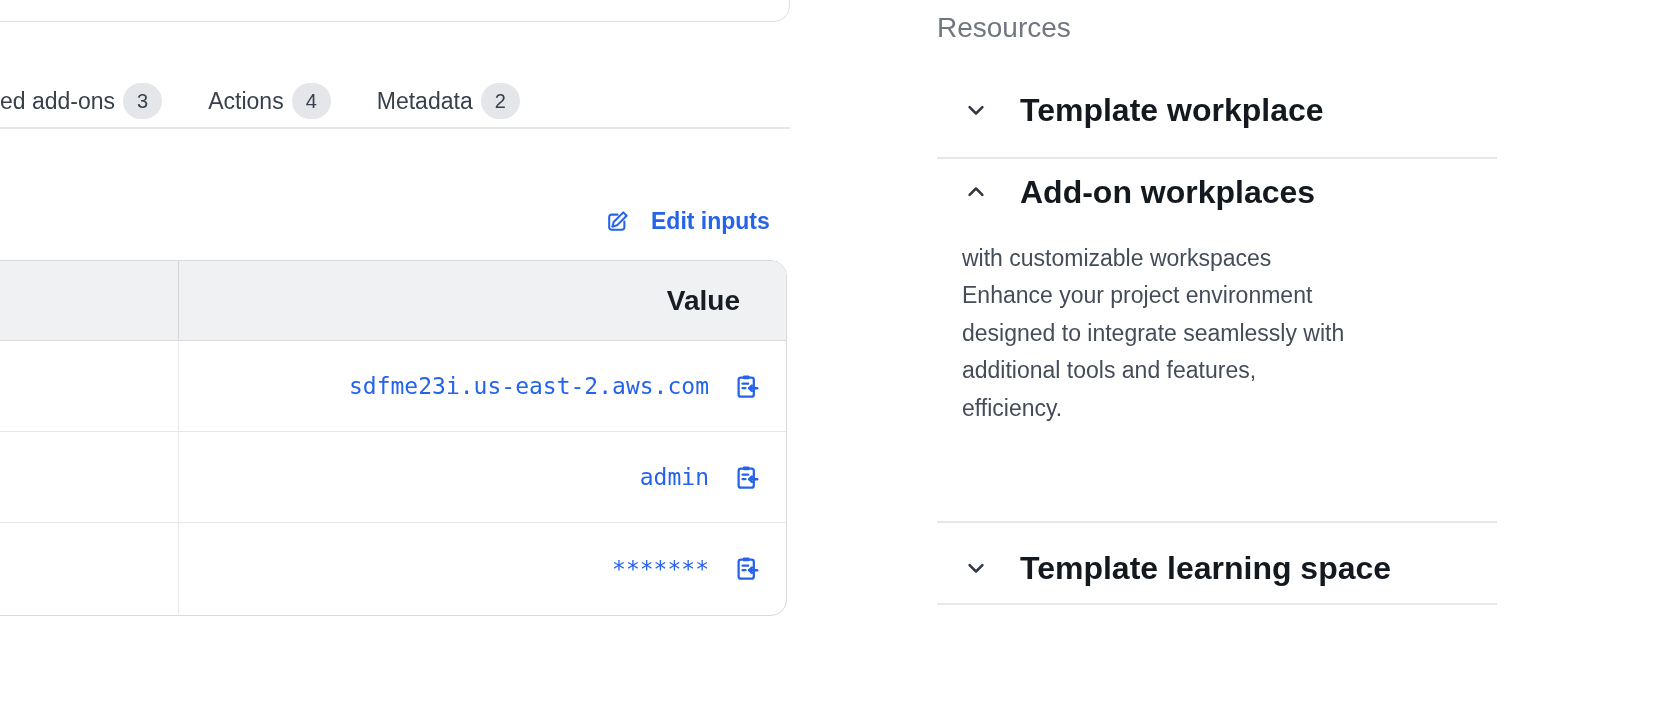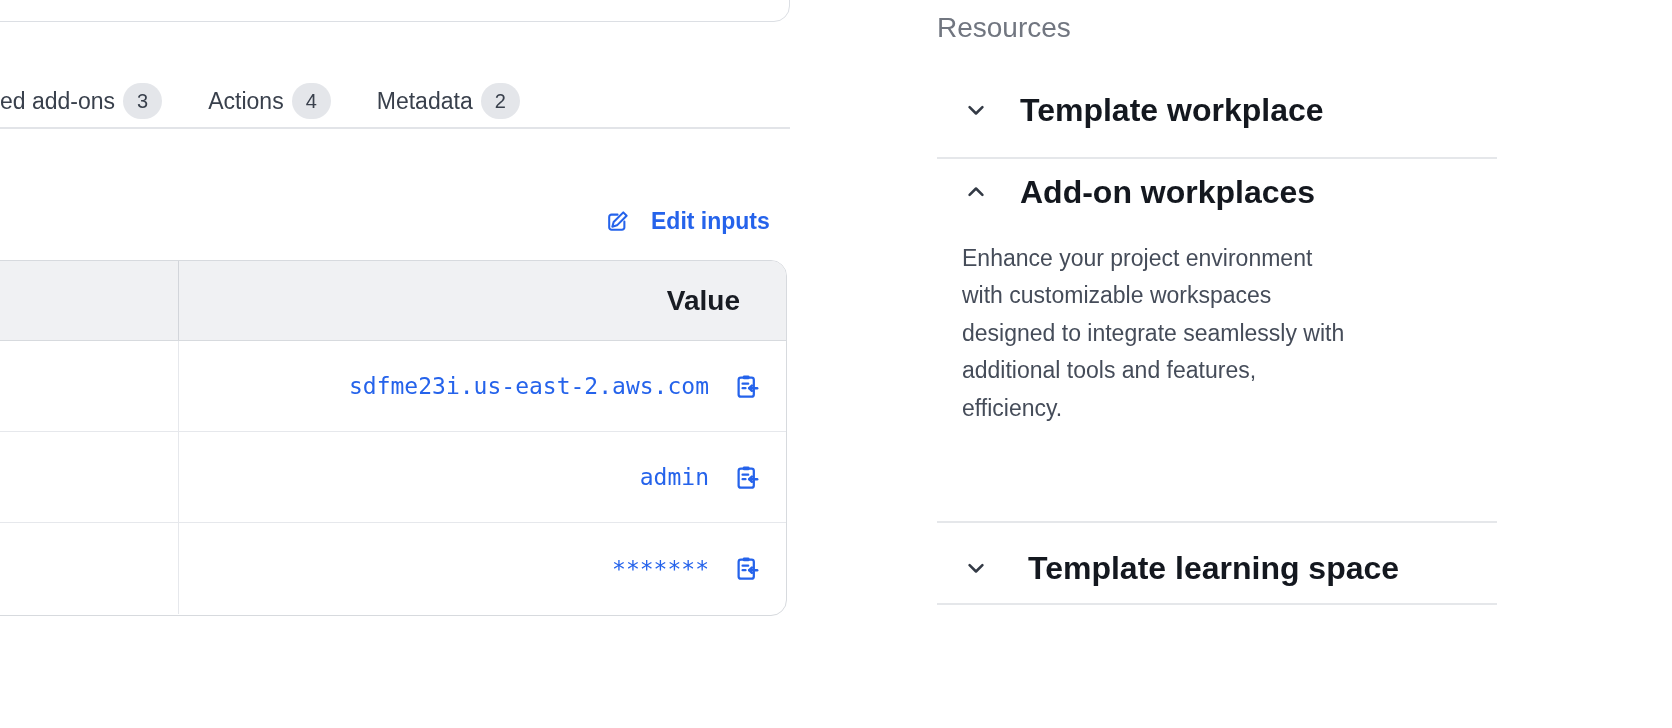--- a/index.html
+++ b/index.html
@@ -47,21 +47,21 @@
   .td-name{width:238px;border-right:1.5px solid var(--border-light);}
   .td-value{flex:1;display:flex;align-items:center;justify-content:flex-end;gap:24px;padding-right:26px;}
   .mono-value{font-family:"DejaVu Sans Mono", monospace;font-size:23px;color:var(--blue);}
   .copy-btn{display:flex;align-items:center;cursor:pointer;}
 
   
   .res-title{position:absolute;left:937px;top:12px;font-size:28px;color:var(--text-muted);}
   .section-head{position:absolute;left:937px;height:44px;display:flex;align-items:center;cursor:pointer;}
   .section-head .chev{margin-left:25px;display:flex;align-items:center;}
   .section-head .sec-label{margin-left:30px;font-size:32px;font-weight:700;color:#14181f;}
-  .sec1{top:88px;} .sec2{top:170px;} .sec3{top:546px;gap:8px;}
+  .sec1{top:88px;} .sec2{top:170px;} .sec3{top:546px;}
   .divider{position:absolute;left:937px;width:560px;height:1.5px;background:var(--divider);}
   .div1{top:157px;} .div2{top:521px;} .div3{top:603px;}
   .section-desc{position:absolute;left:962px;top:240px;width:505px;font-size:23px;
     line-height:37.4px;color:var(--text-secondary);}
 </style>
 </head>
 <body>
 
 <div id="canvas">
 
@@ -166,22 +166,22 @@
   <div class="section-head sec2">
     <span class="chev">
       <svg width="28" height="28" viewBox="0 0 24 24" fill="none" stroke="#333a45" stroke-width="2.2" stroke-linecap="round" stroke-linejoin="round">
         <polyline points="6.5 14.5 12 9 17.5 14.5"></polyline>
       </svg>
     </span>
     <span class="sec-label">Add-on workplaces</span>
   </div>
 
   <div class="section-desc">
+    <div>with customizable workspaces</div>
     <div>Enhance your project environment</div>
-    <div>with customizable workspaces</div>
     <div>designed to integrate seamlessly with</div>
     <div>additional tools and features,</div>
     <div>efficiency.</div>
   </div>
   <div class="divider div2"></div>
 
   <div class="section-head sec3">
     <span class="chev">
       <svg width="28" height="28" viewBox="0 0 24 24" fill="none" stroke="#333a45" stroke-width="2.2" stroke-linecap="round" stroke-linejoin="round">
         <polyline points="6.5 9.5 12 15 17.5 9.5"></polyline>

